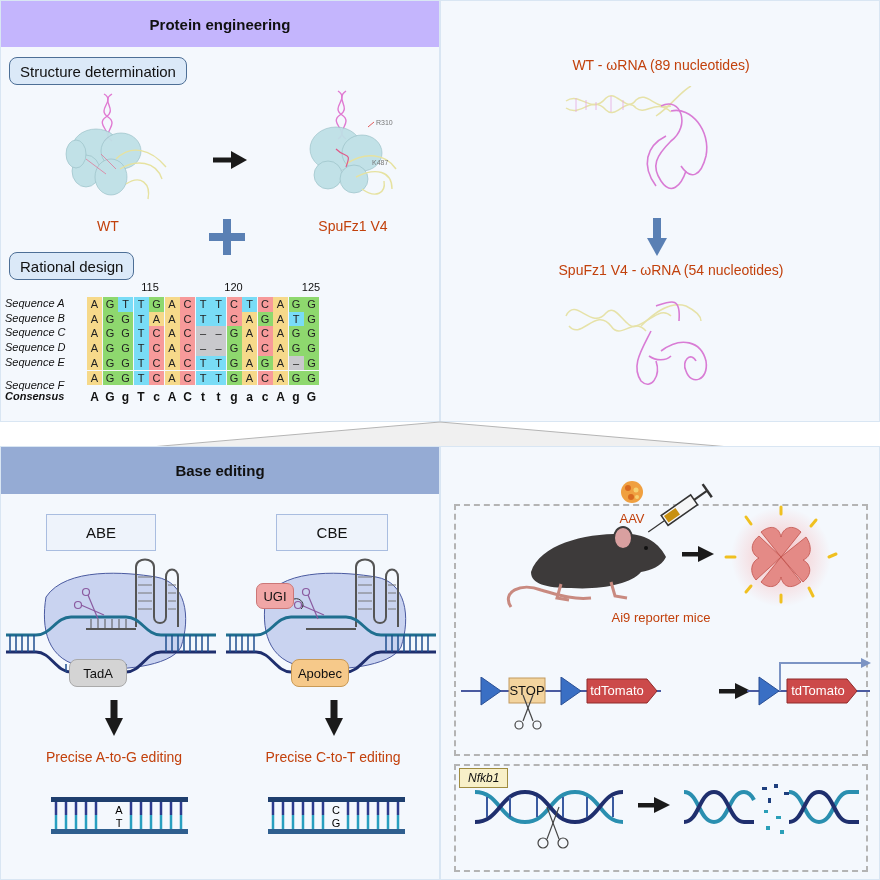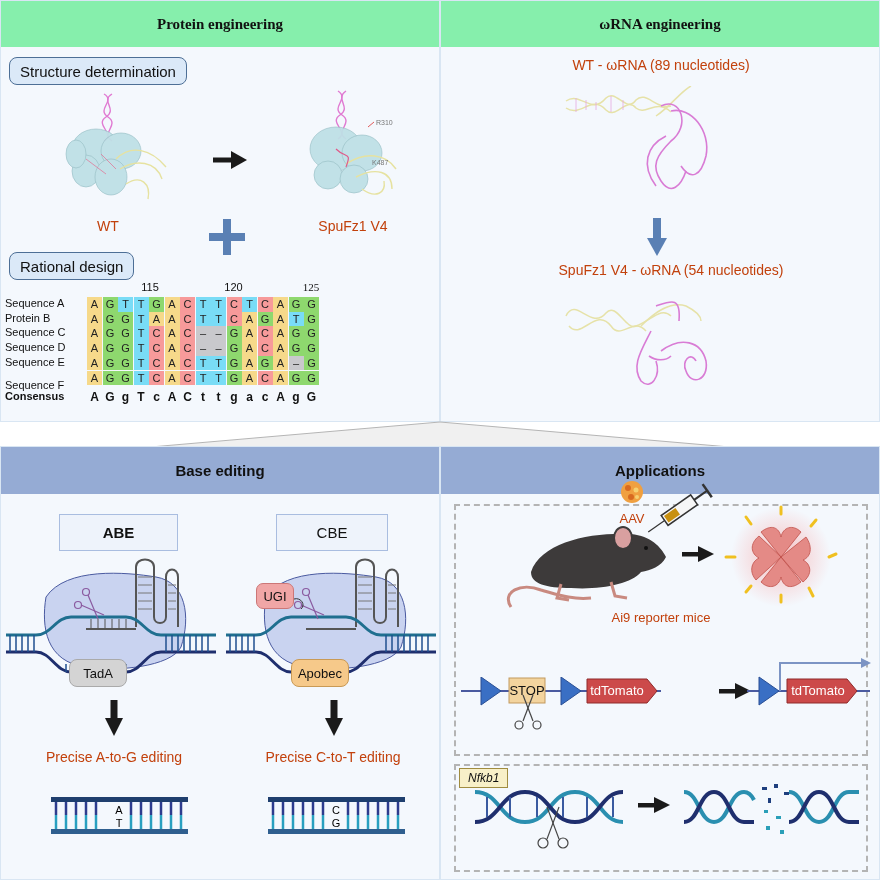--- a/index.html
+++ b/index.html
@@ -1,25 +1,25 @@
 <!DOCTYPE html>
 <html><head>
 <meta charset="utf-8">
 <style>
   html,body{margin:0;padding:0;}
   body{width:880px;height:880px;background:#ffffff;font-family:"Liberation Sans",sans-serif;position:relative;overflow:hidden;color:#111;}
   .panel{position:absolute;background:#f4f8fd;border:1px solid #d9e6f3;box-sizing:border-box;}
   .hdr{position:absolute;left:0;right:0;top:0;height:46px;display:flex;align-items:center;justify-content:center;font-weight:bold;font-size:15px;color:#111;}
-  .hdr.top{background:#86efac;font-family:Liberation Serif, serif;}
+  .hdr.top{background:#c4b5fd;}
   .hdr.bot{background:#95abd4;height:47px;}
   .pill{position:absolute;background:#dbe9f8;border:1.5px solid #4d6f96;border-radius:8px;font-size:15px;padding:0 10px;height:28px;line-height:28px;box-sizing:border-box;color:#111;}
   .abs{position:absolute;}
   .lbl{position:absolute;font-size:14px;color:#c2410c;white-space:nowrap;}
   .ctr{transform:translateX(-50%);}
-  .seqname{position:absolute;left:4px;width:78px;font-size:11px;color:#111;text-align:left;}
+  .seqname{position:absolute;left:4px;width:78px;font-size:11px;font-style:italic;color:#111;text-align:left;}
   .seqcell{position:absolute;width:15px;height:14.5px;font-size:11px;text-align:center;line-height:14.5px;color:#222;}
   .cons{position:absolute;width:15px;text-align:center;font-weight:bold;font-size:12px;}
   .boxlbl{position:absolute;border:1.5px solid #a9bde0;background:#eef3fb;font-size:15px;display:flex;align-items:center;justify-content:center;box-sizing:border-box;}
   .dash{position:absolute;border:2px dashed #b4b4b4;box-sizing:border-box;}
 </style>
 </head>
 <body>
 
 <div class="panel" style="left:0;top:0;width:440px;height:422px;">
   <div class="hdr top">Protein engineering</div>
@@ -74,38 +74,38 @@
   <svg class="abs" style="left:208px;top:218px;" width="36" height="36" viewBox="0 0 36 36">
     <rect x="14" y="0" width="8" height="36" fill="#5a80b4"></rect>
     <rect x="0" y="14" width="36" height="8" fill="#5a80b4"></rect>
   </svg>
 
   <div class="pill" style="left:8px;top:251px;">Rational design</div>
 
   <div class="abs" id="alignment" style="left:0;top:280px;width:440px;height:130px;">
       <div class="abs" style="left: 136px; top: 0px; font-size: 11px; width: 26px; text-align: center;">115</div>
       <div class="abs" style="left: 219.5px; top: 0px; font-size: 11px; width: 26px; text-align: center;">120</div>
-      <div class="abs" style="left: 297px; top: 0px; font-size: 11px; width: 26px; text-align: center; font-family: Liberation Serif, serif;">125</div>
+      <div class="abs" style="left: 297px; top: 0px; font-size: 11px; width: 26px; text-align: center;">125</div>
       <div class="seqname" style="top: 16px;">Sequence A</div>
       <div class="seqcell" style="left: 86px; top: 16px; background: rgb(246, 217, 138);">A</div>
       <div class="seqcell" style="left: 101.5px; top: 16px; background: rgb(142, 216, 110);">G</div>
       <div class="seqcell" style="left: 117px; top: 16px; background: rgb(121, 220, 246);">T</div>
       <div class="seqcell" style="left: 132.5px; top: 16px; background: rgb(121, 220, 246);">T</div>
       <div class="seqcell" style="left: 148px; top: 16px; background: rgb(142, 216, 110);">G</div>
       <div class="seqcell" style="left: 163.5px; top: 16px; background: rgb(246, 217, 138);">A</div>
       <div class="seqcell" style="left: 179px; top: 16px; background: rgb(247, 154, 154);">C</div>
       <div class="seqcell" style="left: 194.5px; top: 16px; background: rgb(121, 220, 246);">T</div>
       <div class="seqcell" style="left: 210px; top: 16px; background: rgb(121, 220, 246);">T</div>
       <div class="seqcell" style="left: 225.5px; top: 16px; background: rgb(247, 154, 154);">C</div>
       <div class="seqcell" style="left: 241px; top: 16px; background: rgb(121, 220, 246);">T</div>
       <div class="seqcell" style="left: 256.5px; top: 16px; background: rgb(247, 154, 154);">C</div>
       <div class="seqcell" style="left: 272px; top: 16px; background: rgb(246, 217, 138);">A</div>
       <div class="seqcell" style="left: 287.5px; top: 16px; background: rgb(142, 216, 110);">G</div>
       <div class="seqcell" style="left: 303px; top: 16px; background: rgb(142, 216, 110);">G</div>
-      <div class="seqname" style="top: 30.7px;">Protein B</div>
+      <div class="seqname" style="top: 30.7px;">Sequence B</div>
       <div class="seqcell" style="left: 86px; top: 30.7px; background: rgb(246, 217, 138);">A</div>
       <div class="seqcell" style="left: 101.5px; top: 30.7px; background: rgb(142, 216, 110);">G</div>
       <div class="seqcell" style="left: 117px; top: 30.7px; background: rgb(142, 216, 110);">G</div>
       <div class="seqcell" style="left: 132.5px; top: 30.7px; background: rgb(121, 220, 246);">T</div>
       <div class="seqcell" style="left: 148px; top: 30.7px; background: rgb(246, 217, 138);">A</div>
       <div class="seqcell" style="left: 163.5px; top: 30.7px; background: rgb(246, 217, 138);">A</div>
       <div class="seqcell" style="left: 179px; top: 30.7px; background: rgb(247, 154, 154);">C</div>
       <div class="seqcell" style="left: 194.5px; top: 30.7px; background: rgb(121, 220, 246);">T</div>
       <div class="seqcell" style="left: 210px; top: 30.7px; background: rgb(121, 220, 246);">T</div>
       <div class="seqcell" style="left: 225.5px; top: 30.7px; background: rgb(247, 154, 154);">C</div>
@@ -191,21 +191,20 @@
       <div class="cons" style="left: 225.5px; top: 109.2px;">g</div>
       <div class="cons" style="left: 241px; top: 109.2px;">a</div>
       <div class="cons" style="left: 256.5px; top: 109.2px;">c</div>
       <div class="cons" style="left: 272px; top: 109.2px;">A</div>
       <div class="cons" style="left: 287.5px; top: 109.2px;">g</div>
       <div class="cons" style="left: 303px; top: 109.2px;">G</div>
     </div>
 </div>
 
 <div class="panel" style="left:440px;top:0;width:440px;height:422px;">
-  <div class="hdr top">ωRNA engineering</div>
   <div class="lbl ctr" style="left:220px;top:56px;">WT - ωRNA (89 nucleotides)</div>
 
   <svg class="abs" style="left:120px;top:85px;" width="170" height="115" viewBox="0 0 170 115">
     <g stroke="#e6e2a8" stroke-width="1.5" fill="none">
       <path d="M5 15 C20 5,30 30,45 12 C55 2,65 28,75 14 C85 4,95 24,110 20"></path>
       <path d="M5 22 C20 32,30 8,45 24 C55 34,65 10,75 22 C85 30,95 12,110 26"></path>
       <path d="M95 30 C110 20,120 5,130 0"></path>
     </g>
     <g stroke="#e6a8e0" stroke-width="0.8">
       <line x1="15" y1="12" x2="15" y2="26"></line>
@@ -243,21 +242,21 @@
   </svg>
 </div>
 
 <svg class="abs" style="left:0;top:420px;" width="880" height="40" viewBox="0 0 880 40">
   <polygon points="0,40 440,2 880,40" fill="#f0f0f0" stroke="#b5b5b5" stroke-width="1"></polygon>
 </svg>
 
 <div class="panel" style="left:0;top:446px;width:440px;height:434px;">
   <div class="hdr bot">Base editing</div>
 
-  <div class="boxlbl" style="left:58px;top:67px;width:119px;height:37px;font-weight:bold;">ABE</div>
+  <div class="boxlbl" style="left:45px;top:67px;width:110px;height:37px;">ABE</div>
   <div class="boxlbl" style="left:275px;top:67px;width:112px;height:37px;">CBE</div>
 
   <svg class="abs" style="left:5px;top:110px;" width="215" height="130" viewBox="0 0 215 130">
     <path d="M40 40 C60 10,120 15,150 20 C180 25,185 60,175 90 C165 110,110 115,80 110 C40 105,35 70,40 40 Z" fill="#c9d3f0" stroke="#4a5aa0" stroke-width="1"></path>
     <g stroke="#555" stroke-width="2" fill="none">
       <path d="M130 70 L130 10 C130 0,148 0,148 10 L148 60 C148 68,160 68,160 60 L160 20 C160 10,172 10,172 20 L172 70"></path>
     </g>
     <g stroke="#777" stroke-width="1">
         <line x1="132" y1="20" x2="146" y2="20"></line>
         <line x1="132" y1="28" x2="146" y2="28"></line>
@@ -433,21 +432,20 @@
         <line x1="120" y1="18" x2="120" y2="32" stroke="#28a0c0"></line>
       <line x1="130" y1="5" x2="130" y2="18" stroke="#2d3c8e"></line>
         <line x1="130" y1="18" x2="130" y2="32" stroke="#28a0c0"></line>
     </g>
     <text x="68" y="17" font-size="11" text-anchor="middle" font-family="Liberation Sans, sans-serif">C</text>
     <text x="68" y="30" font-size="11" text-anchor="middle" font-family="Liberation Sans, sans-serif">G</text>
   </svg>
 </div>
 
 <div class="panel" style="left:440px;top:446px;width:440px;height:434px;">
-  <div class="hdr bot">Applications</div>
 
   <div class="dash" style="left:13px;top:57px;width:414px;height:252px;"></div>
   <div class="dash" style="left:13px;top:317px;width:414px;height:108px;"></div>
 
   <svg class="abs" style="left:176px;top:30px;" width="30" height="30" viewBox="0 0 30 30">
     <circle cx="15" cy="15" r="11" fill="#f0a040"></circle>
     <circle cx="11" cy="11" r="3" fill="#d86a20"></circle>
       <circle cx="19" cy="13" r="2.5" fill="#f6d070"></circle>
       <circle cx="14" cy="20" r="3" fill="#d86a20"></circle>
       <circle cx="20" cy="20" r="2" fill="#f6d070"></circle>

